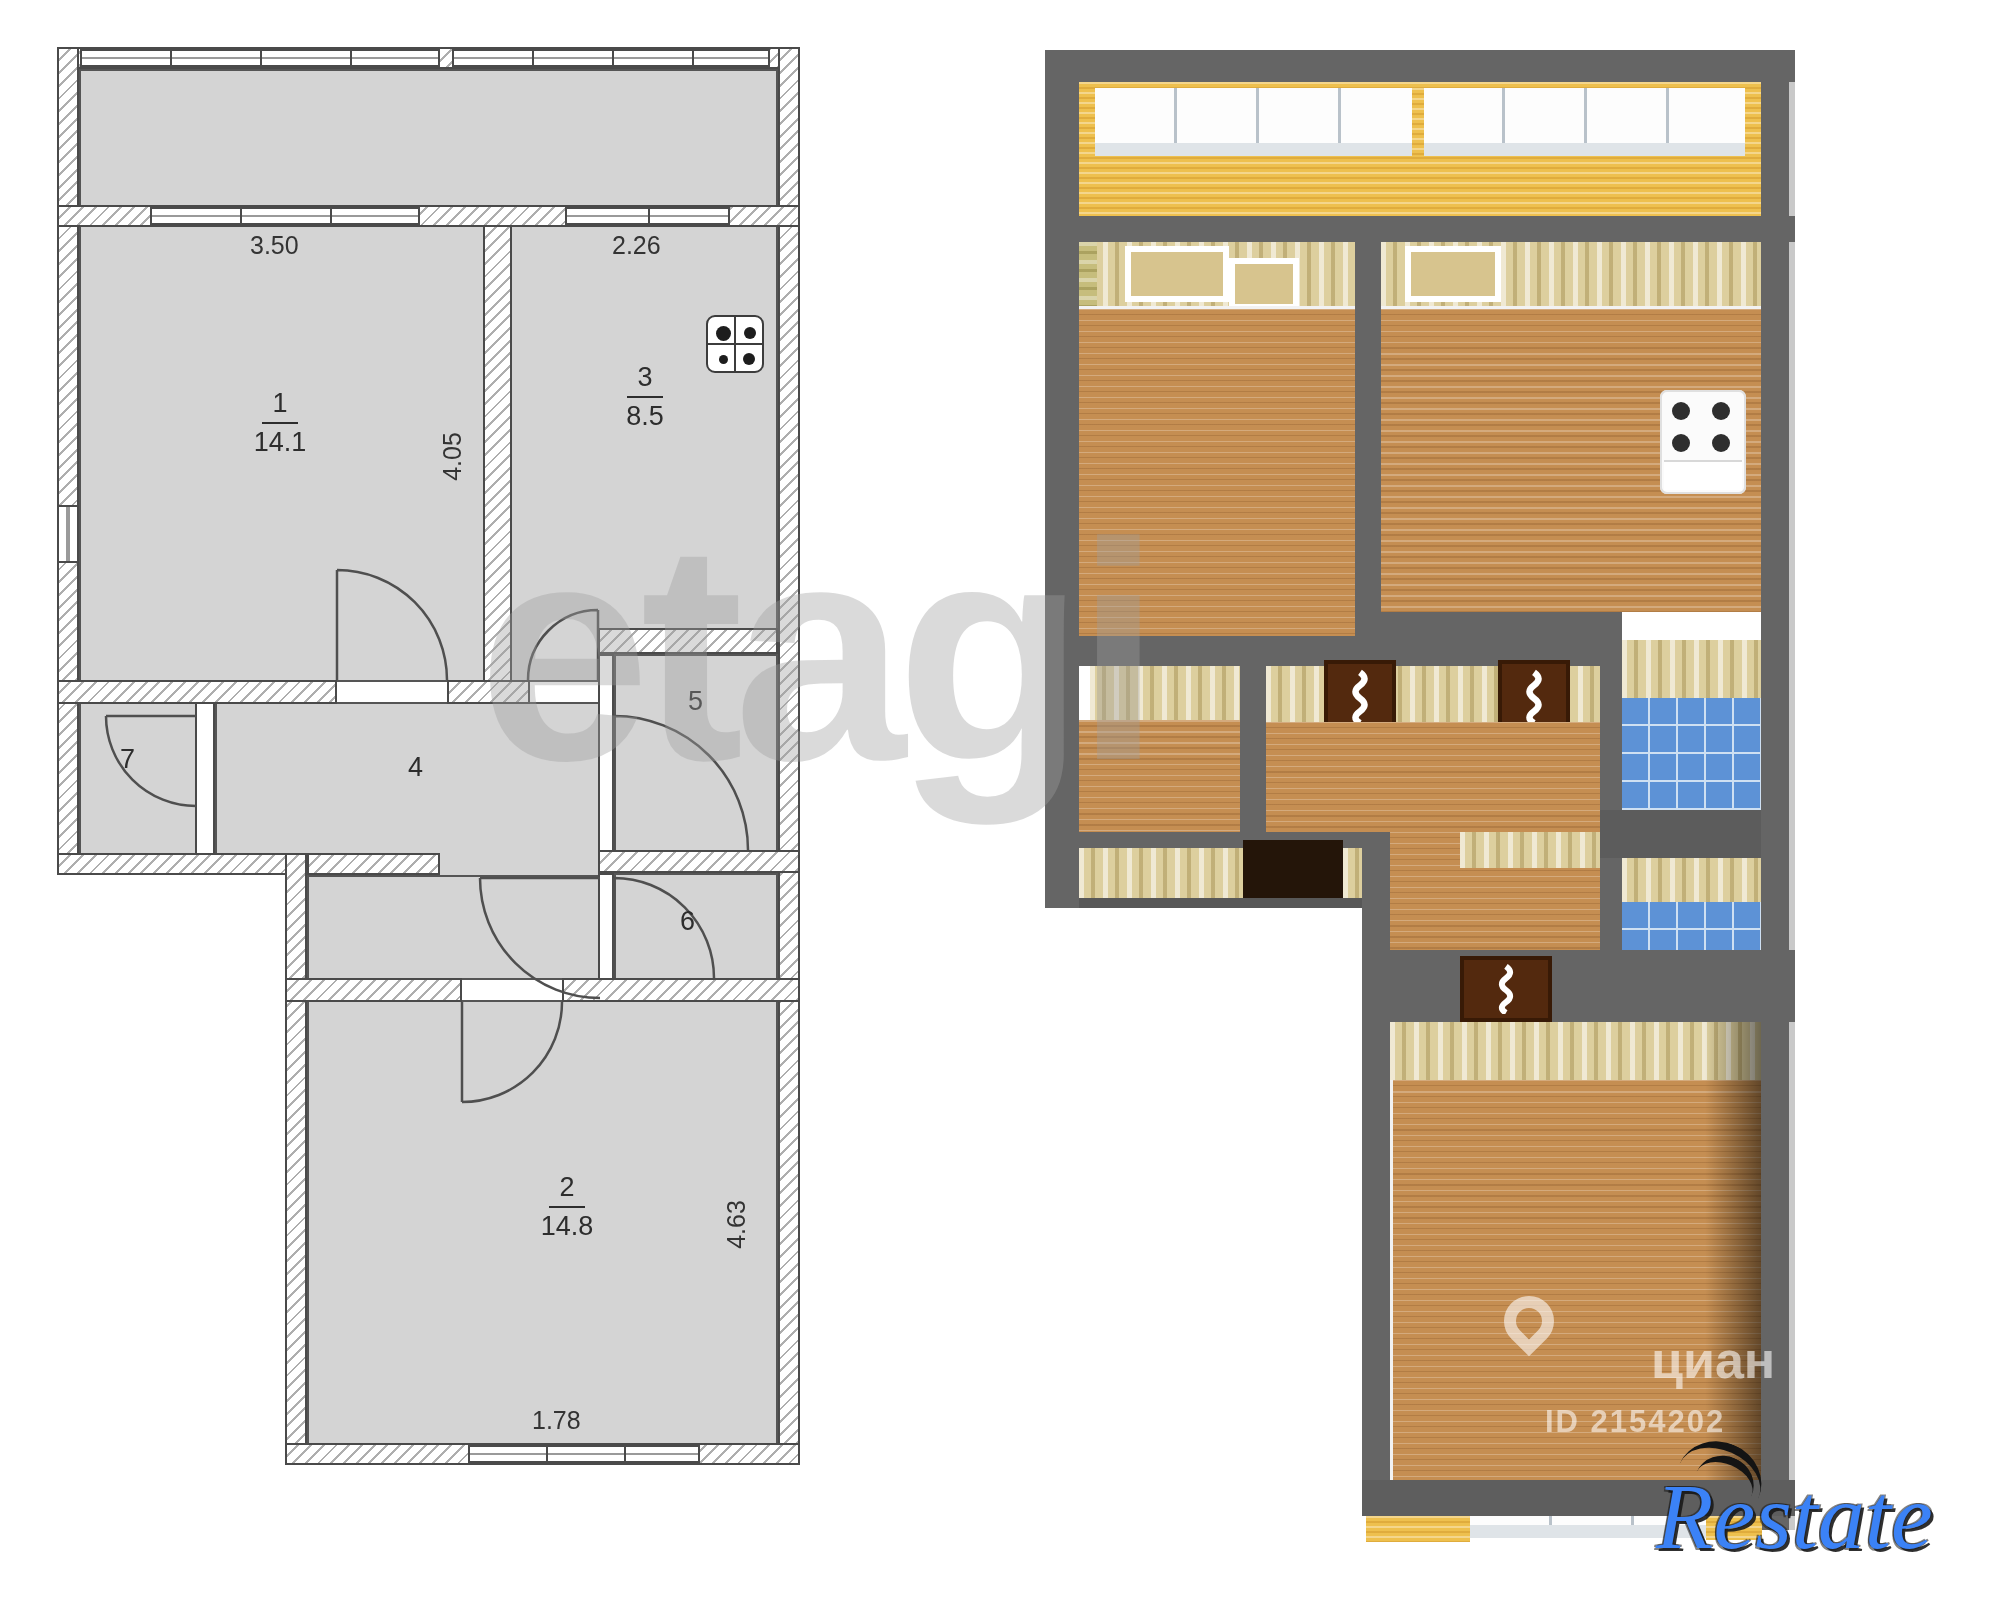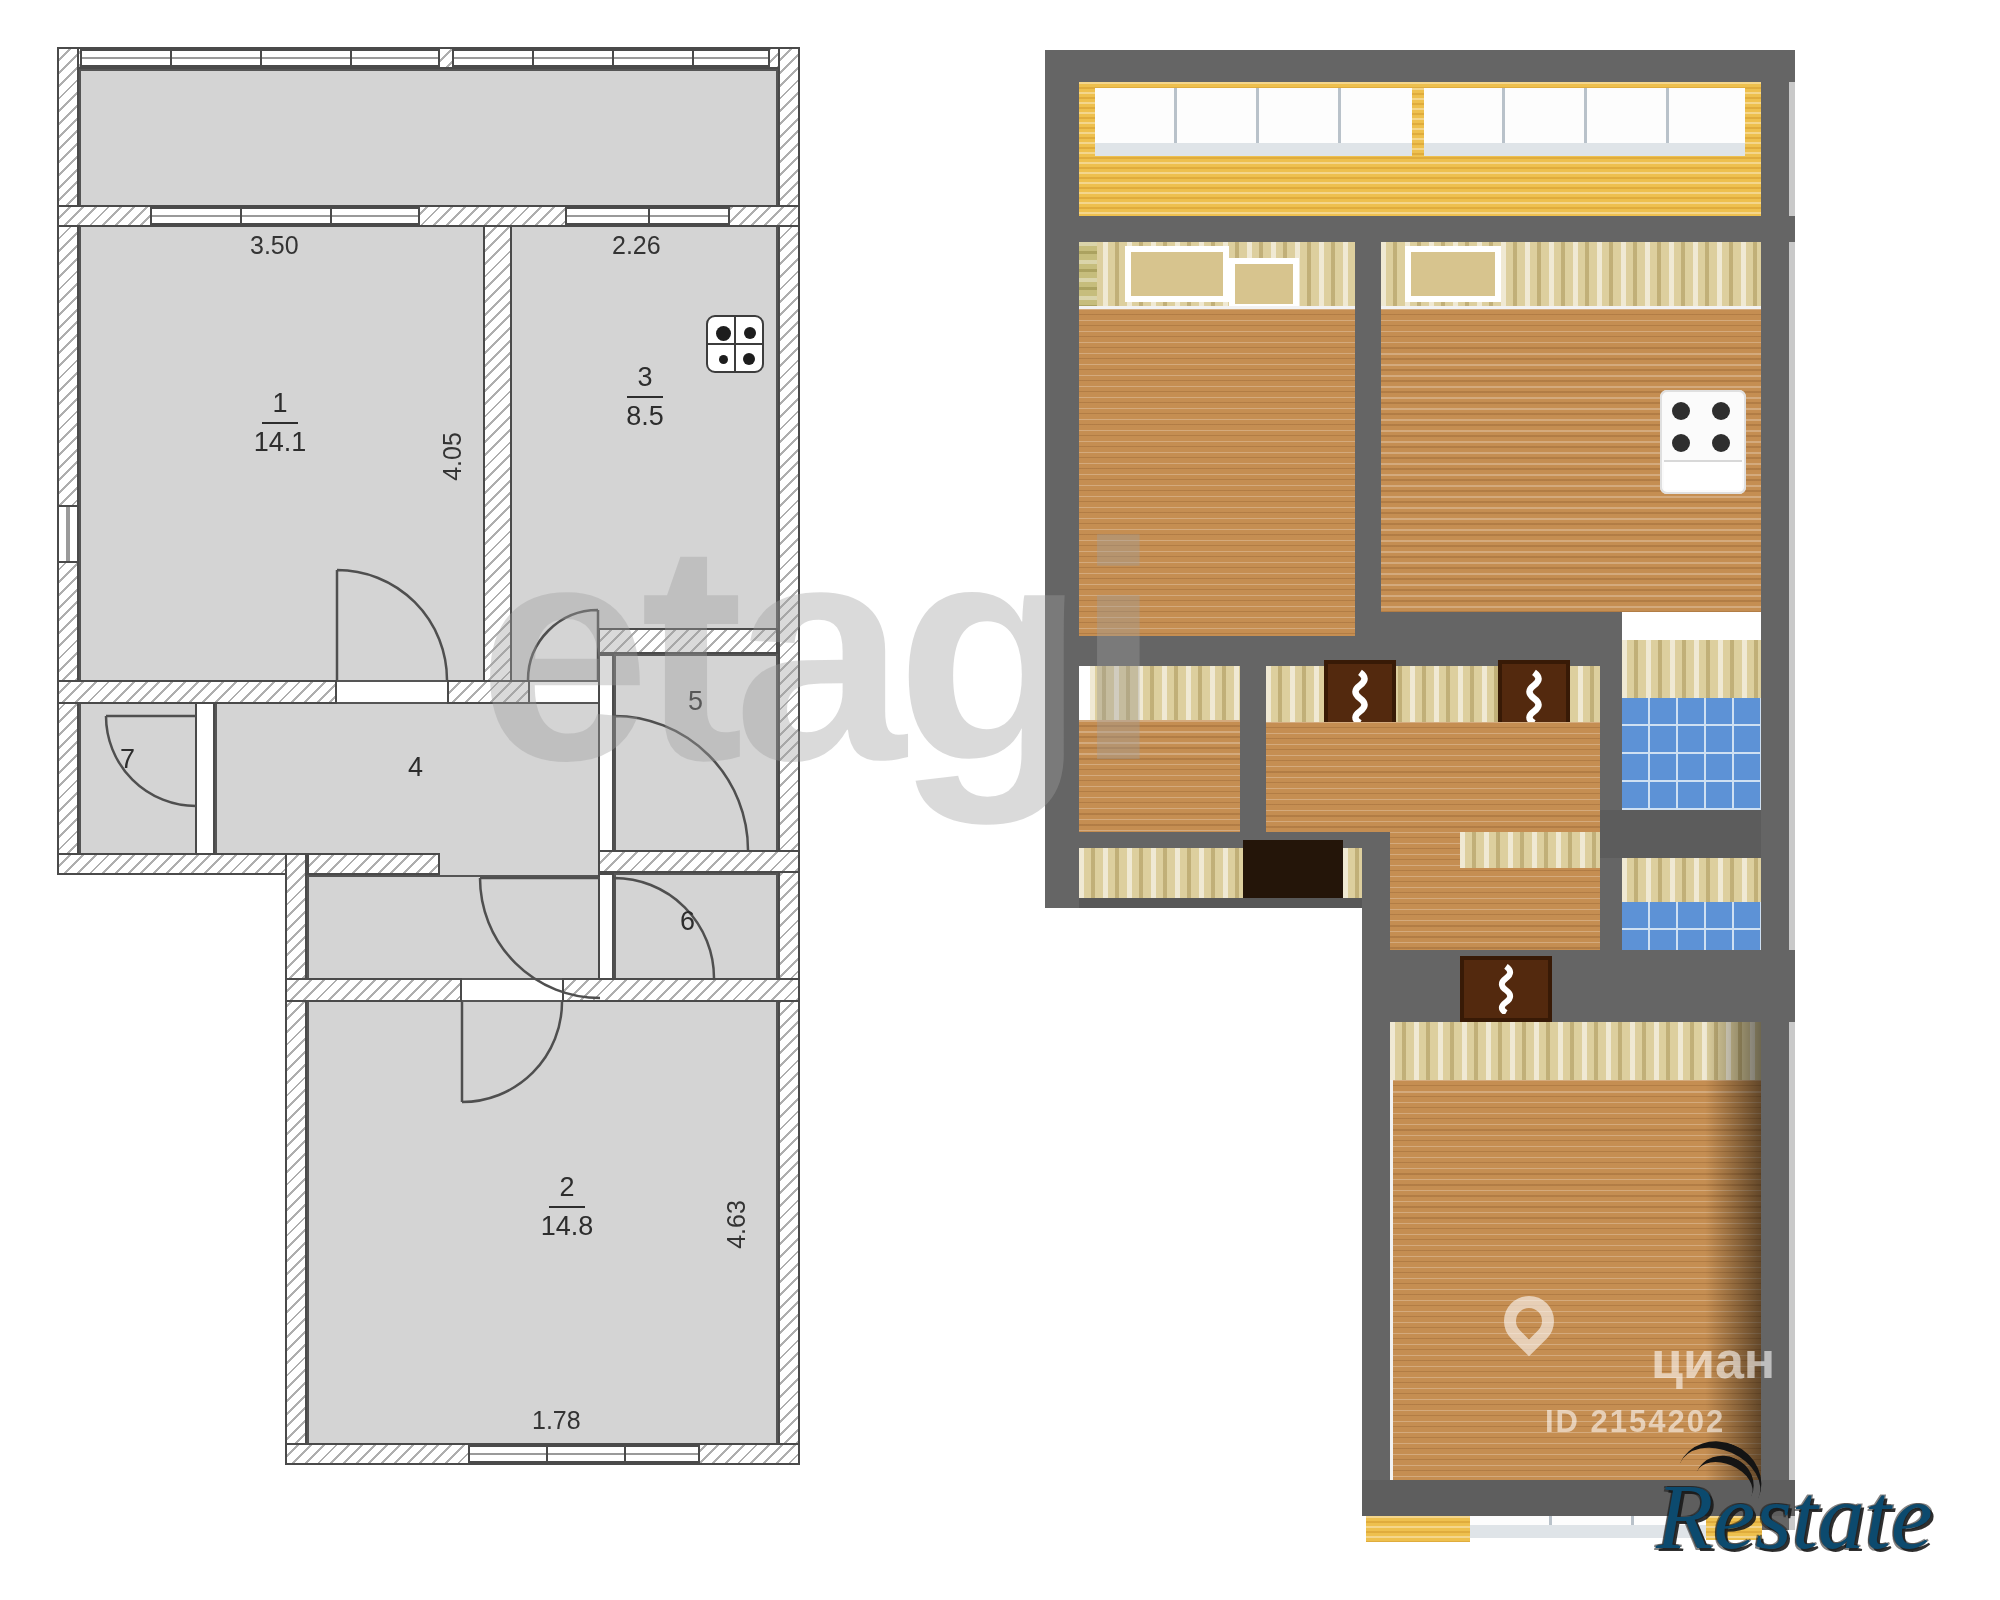--- a/index.html
+++ b/index.html
@@ -56,21 +56,21 @@
   .stove3 b{position:absolute;background:#2e2e2e;border-radius:50%;width:18px;height:18px;}
   .shade{position:absolute;background:linear-gradient(to right,rgba(0,0,0,0),rgba(0,0,0,.5));}
 
   
   .wm-etagi{position:absolute;left:478px;top:520px;font-size:310px;font-weight:bold;letter-spacing:-10px;
             color:rgba(158,158,158,.38);line-height:.85;pointer-events:none;z-index:40;}
   .wm-cian{position:absolute;color:rgba(255,255,255,.58);font-weight:bold;z-index:40;pointer-events:none;}
   .pin{position:absolute;left:1504px;top:1296px;width:26px;height:26px;border:12px solid rgba(255,255,255,.58);
        border-radius:50% 50% 50% 0;transform:rotate(-45deg);z-index:40;}
   .wm-restate{position:absolute;left:1656px;top:1462px;font-family:"Liberation Serif",serif;
-              font-style:italic;font-size:94px;color:#0c4a6e;z-index:41;white-space:nowrap;
+              font-style:italic;font-size:94px;color:#3b82f6;z-index:41;white-space:nowrap;
               text-shadow:3px 3px 0 rgba(25,25,25,.9),-1.5px -1.5px 0 rgba(25,25,25,.55),
                           1.5px -1.5px 0 rgba(25,25,25,.55),-1.5px 1.5px 0 rgba(25,25,25,.55);}
   .sw{position:absolute;border:0 solid transparent;border-top:8px solid #141414;border-radius:50%;z-index:42;}
 </style>
 </head>
 <body>
 
 <div id="canvas">
 
   <div>

